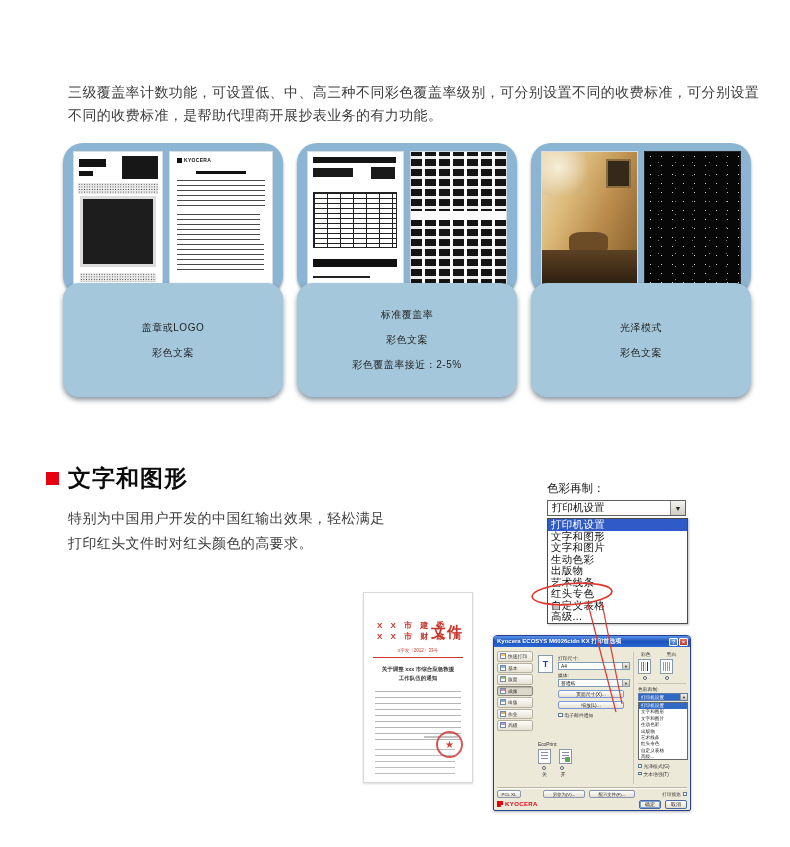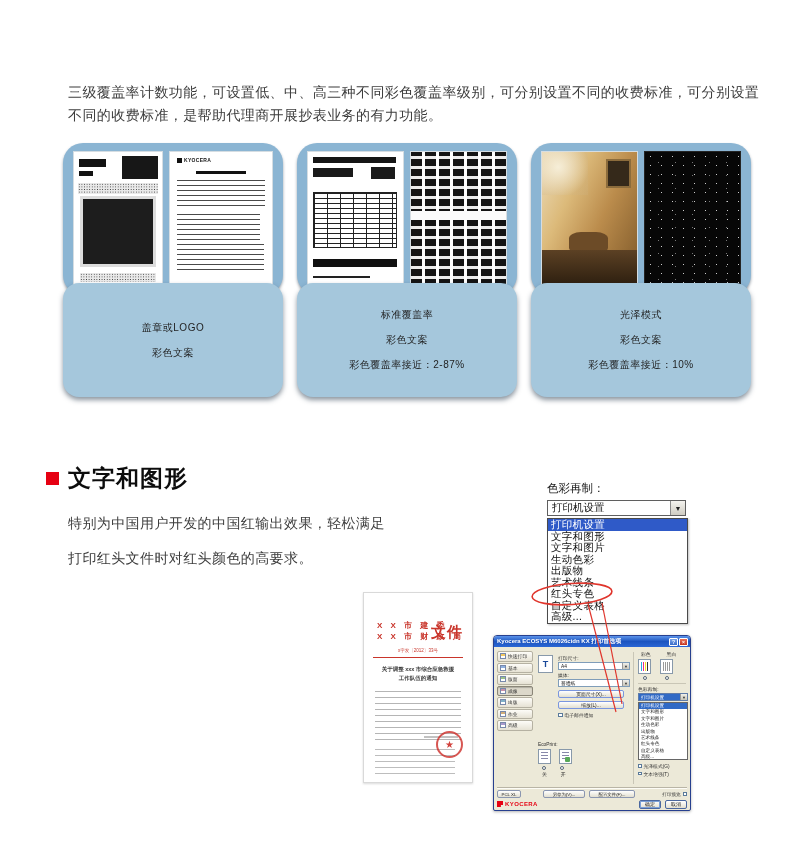--- a/index.html
+++ b/index.html
@@ -250,47 +250,46 @@
             <div class="bb"></div>
             <div class="tl2"></div>
         </div>
         <div class="thumb t22">
           <div class="gap"></div>
         </div>
       </div>
       <div class="card-panel">
         <div>标准覆盖率</div>
         <div>彩色文案</div>
-        <div>彩色覆盖率接近：2-87%</div>
+        <div>彩色覆盖率接近：2-5%</div>
       </div>
     </div>
 
     <div class="card">
       <div class="card-img">
         <div class="thumb t31">
           <div class="ceil"></div>
             <div class="frame"></div>
             <div class="tbl"></div>
             <div class="furn"></div>
         </div>
         <div class="thumb t32"></div>
       </div>
       <div class="card-panel">
         <div>光泽模式</div>
         <div>彩色文案</div>
-        <div>彩色覆盖率接近：10%</div>
       </div>
     </div>
   </div>
 
   <div class="sec-header" style="top:463px">
     <span class="bullet"></span>
     <span class="sec-title">文字和图形</span>
   </div>
-  <div class="desc" style="left:68px; top:506px; width:322px; line-height:35px;">特别为中国用户开发的中国红输出效果，轻松满足打印红头文件时对红头颜色的高要求。</div>
+  <div class="desc" style="left:68px; top:506px; width:322px; line-height:25px;">特别为中国用户开发的中国红输出效果，轻松满足打印红头文件时对红头颜色的高要求。</div>
 
   <div class="repro-label">色彩再制：</div>
   <div class="combo-big">
     <span class="val">打印机设置</span>
     <span class="arrow-btn">▼</span>
   </div>
   <div class="list-big">
     <div class="opt sel">打印机设置</div>
     <div class="opt">文字和图形</div>
     <div class="opt">文字和图片</div>

